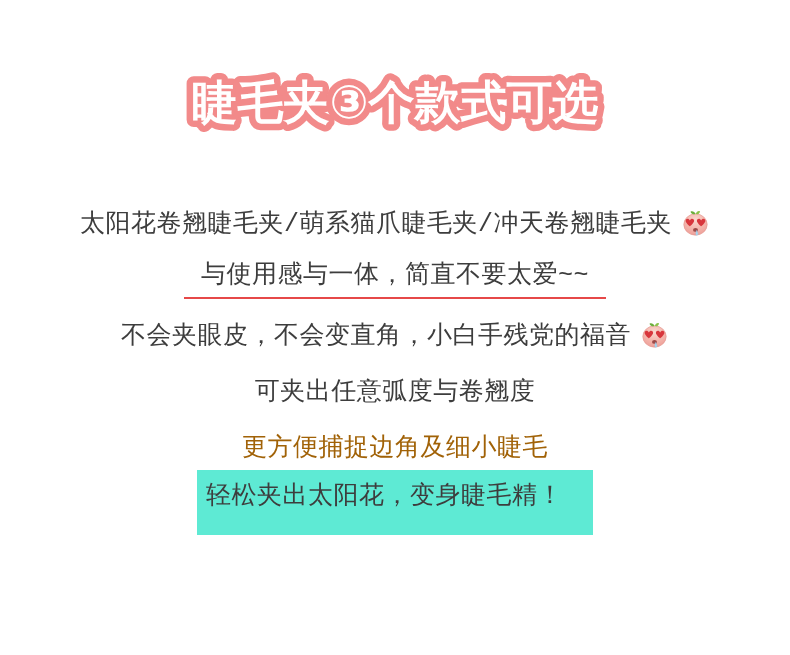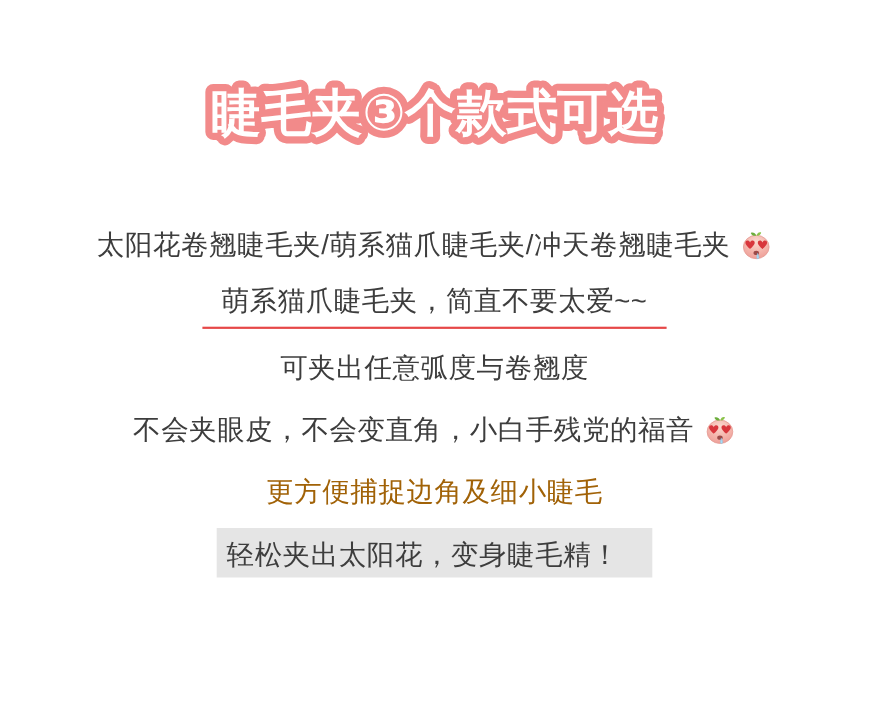--- a/index.html
+++ b/index.html
@@ -31,40 +31,41 @@
     stroke-linejoin: round;
     paint-order: stroke fill;
   }
   .content {
     position: absolute;
     top: 194px;
     left: 0;
     width: 790px;
     display: flex;
     flex-direction: column;
+    font-family: Liberation Mono, monospace;
   }
   .line {
     height: 56px;
     display: flex;
     align-items: center;
     justify-content: center;
     font-size: 25px;
     color: #3D3D3D;
     letter-spacing: 0.5px;
     white-space: nowrap;
   }
   .line .txt { display: inline-block; }
   .underlined .txt {
     padding: 0 17px 7px 17px;
     border-bottom: 2px solid #E64848;
   }
   .red-line { color: #a16207; }
   .highlighted .txt {
-    background: #e5e5e5;
-    padding: 8px 30px 4px 9px;
+    background: #5eead4;
+    padding: 8px 30px 24px 9px;
   }
   .emoji {
     width: 29px;
     height: 29px;
     margin-left: 9px;
     flex: 0 0 auto;
   }
   .hidden-defs { position: absolute; width: 0; height: 0; overflow: hidden; }
 </style>
 </head>
@@ -102,32 +103,32 @@
   <div class="content">
 
     <div class="line">
       <span class="txt">太阳花卷翘睫毛夹/萌系猫爪睫毛夹/冲天卷翘睫毛夹</span>
       <svg class="emoji">
           <use href="#emoji-peach"></use>
         </svg>
     </div>
 
     <div class="line underlined">
-      <span class="txt">萌系猫爪睫毛夹，简直不要太爱~~</span>
-    </div>
-
-    <div class="line">
-      <span class="txt">可夹出任意弧度与卷翘度</span>
+      <span class="txt">与使用感与一体，简直不要太爱~~</span>
     </div>
 
     <div class="line">
       <span class="txt">不会夹眼皮，不会变直角，小白手残党的福音</span>
       <svg class="emoji">
           <use href="#emoji-peach"></use>
         </svg>
+    </div>
+
+    <div class="line">
+      <span class="txt">可夹出任意弧度与卷翘度</span>
     </div>
 
     <div class="line red-line">
       <span class="txt">更方便捕捉边角及细小睫毛</span>
     </div>
 
 
     <div class="line highlighted">
       <span class="txt">轻松夹出太阳花，变身睫毛精！</span>
     </div>

